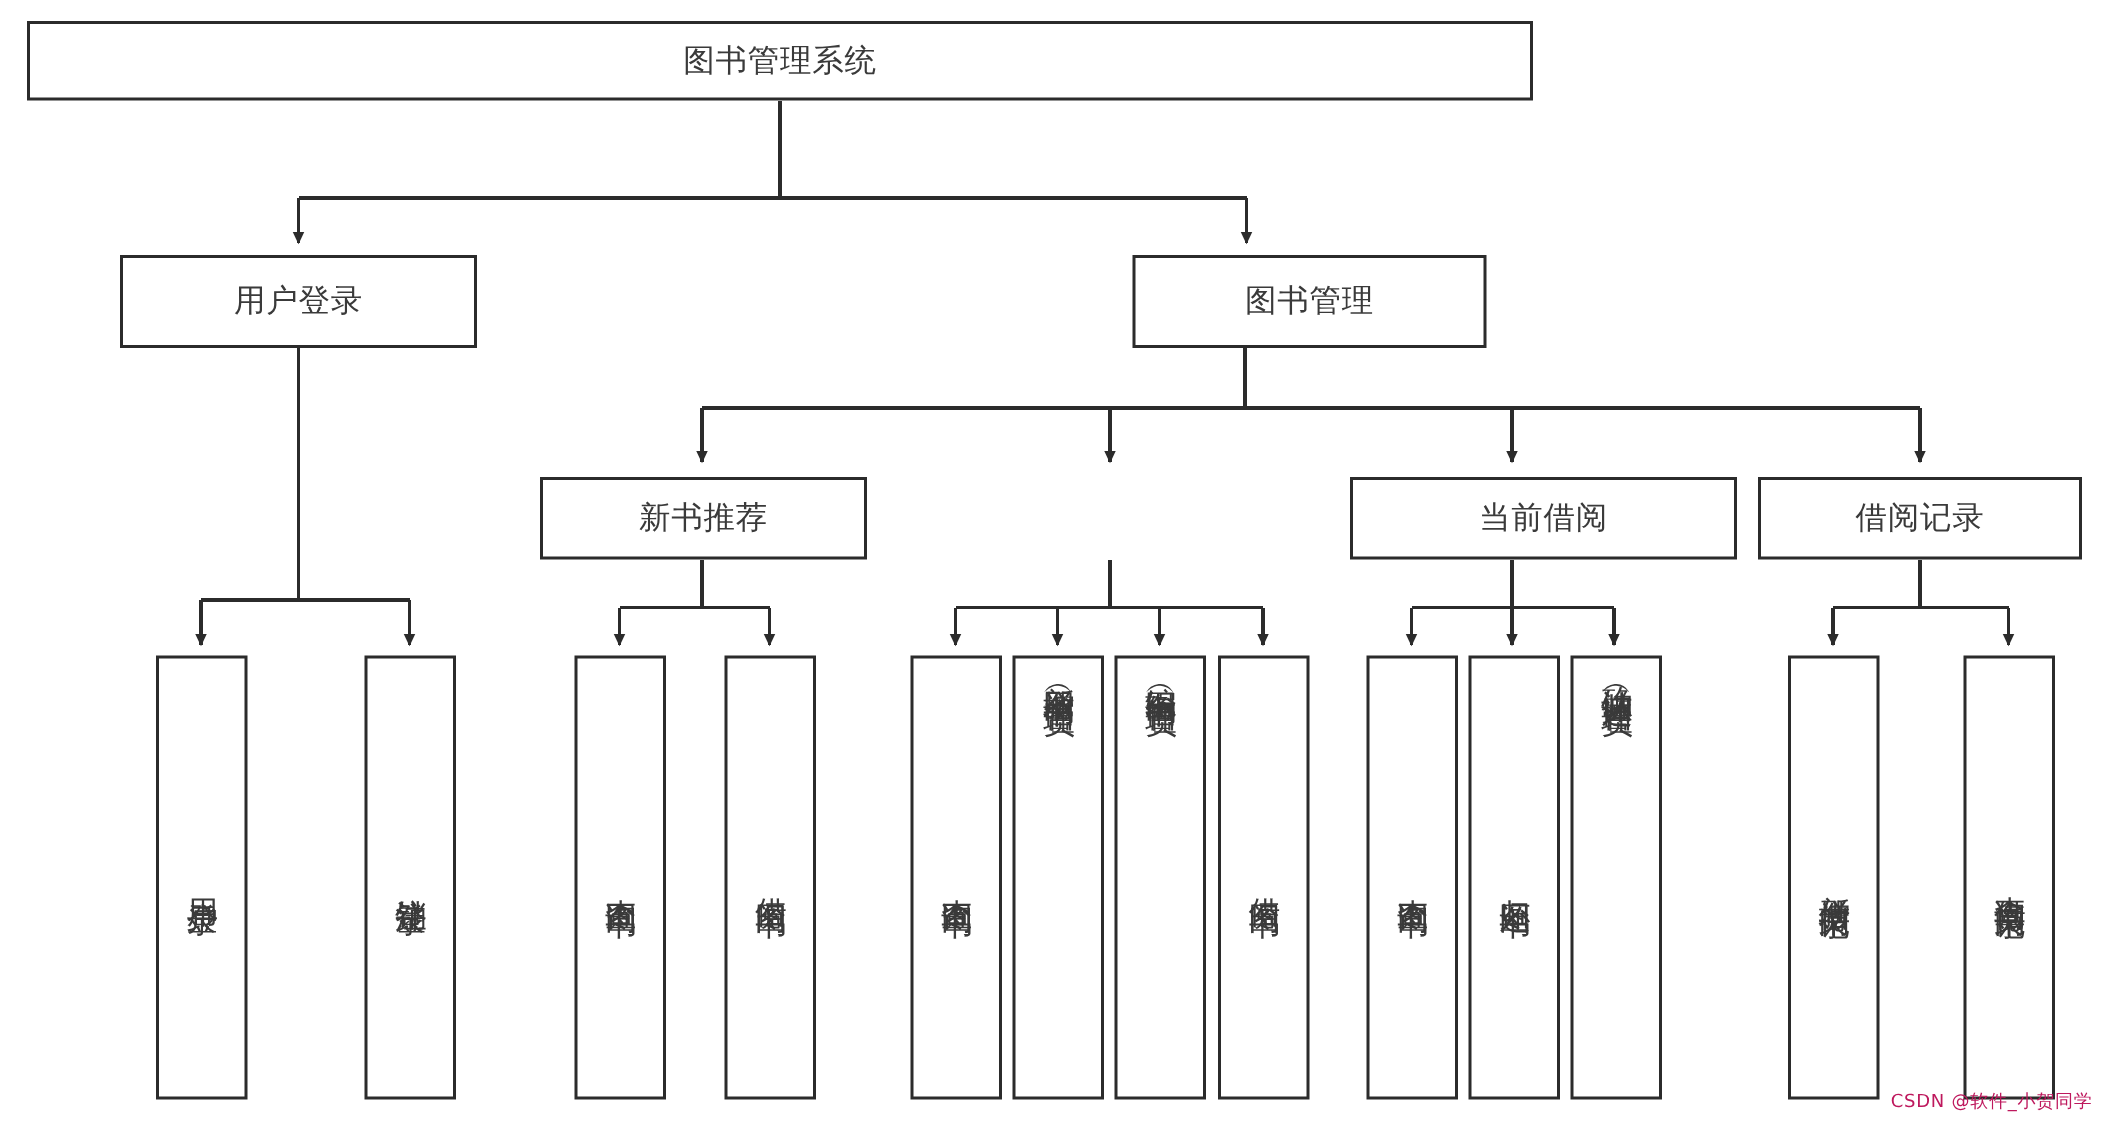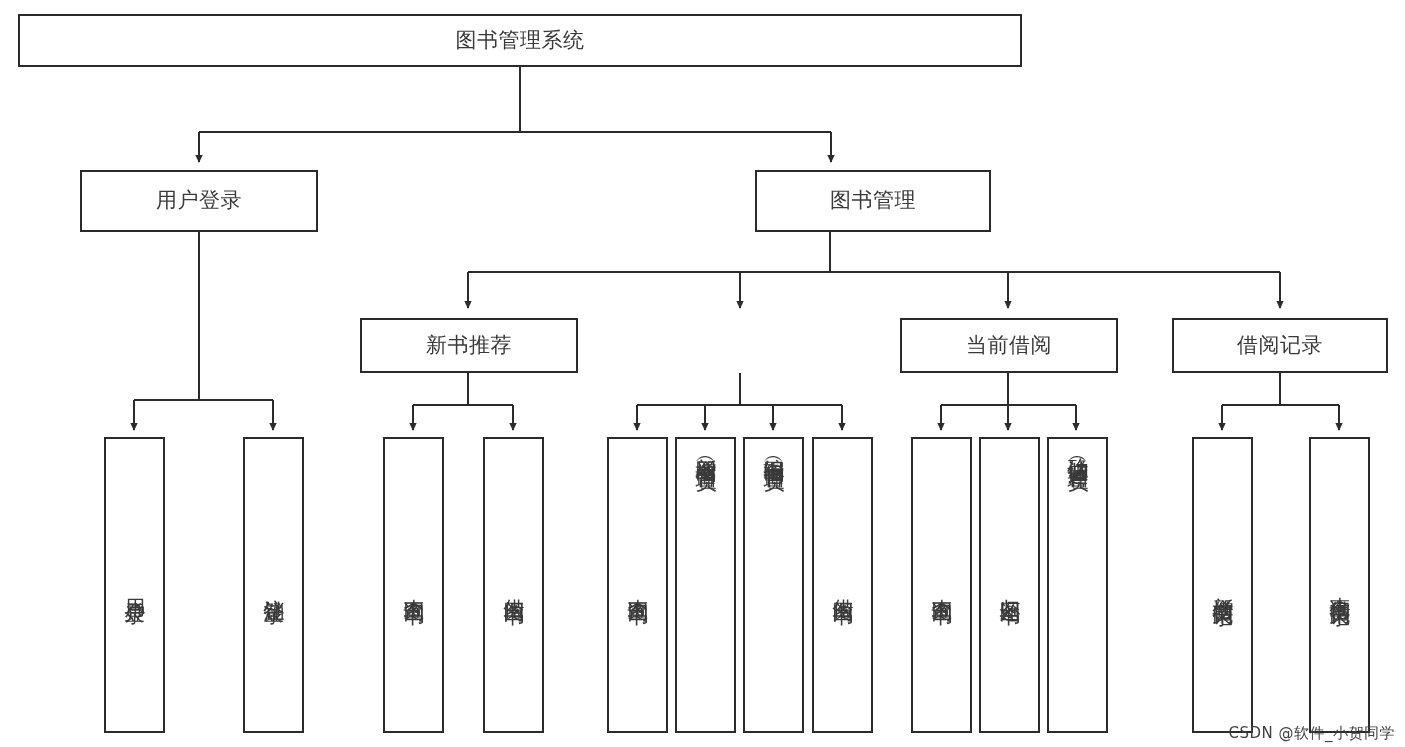--- a/index.html
+++ b/index.html
@@ -59,22 +59,22 @@
     font-size: 21px;
     line-height: 1.38;
     letter-spacing: 2px;
     color: #3a3a3a;
     white-space: nowrap;
   }
   .watermark {
     position: absolute;
     right: 10px;
     bottom: 4px;
-    font-size: 15px;
-    color: #404040;
+    font-size: 12px;
+    color: #be185d;
     letter-spacing: 0.5px;
     z-index: 3;
     white-space: nowrap;
   }
 </style>
 </head>
 <body>
 
 <div id="canvas">
 
@@ -135,21 +135,21 @@
   <div class="node" style="left:80px; top:170px; width:238px; height:62px;">
     <span class="label-h">用户登录</span>
   </div>
   <div class="node" style="left:755px; top:170px; width:236px; height:62px;">
     <span class="label-h">图书管理</span>
   </div>
 
   <div class="node" style="left:360px; top:318px; width:218px; height:55px;">
     <span class="label-h">新书推荐</span>
   </div>
-  <div class="node" style="left:900px; top:318px; width:218px; height:55px;">
+  <div class="node" style="left:900px; top:318px; width:258px; height:55px;">
     <span class="label-h">当前借阅</span>
   </div>
   <div class="node" style="left:1172px; top:318px; width:216px; height:55px;justify-content:center;">
     <span class="label-h">借阅记录</span>
   </div>
 
   <div class="node leaf mid" style="left:104px; top:437px; width:61px; height:296px;">
     <span class="label-v">用户登录</span>
   </div>
   <div class="node leaf mid" style="left:243px; top:437px; width:61px; height:296px;">

